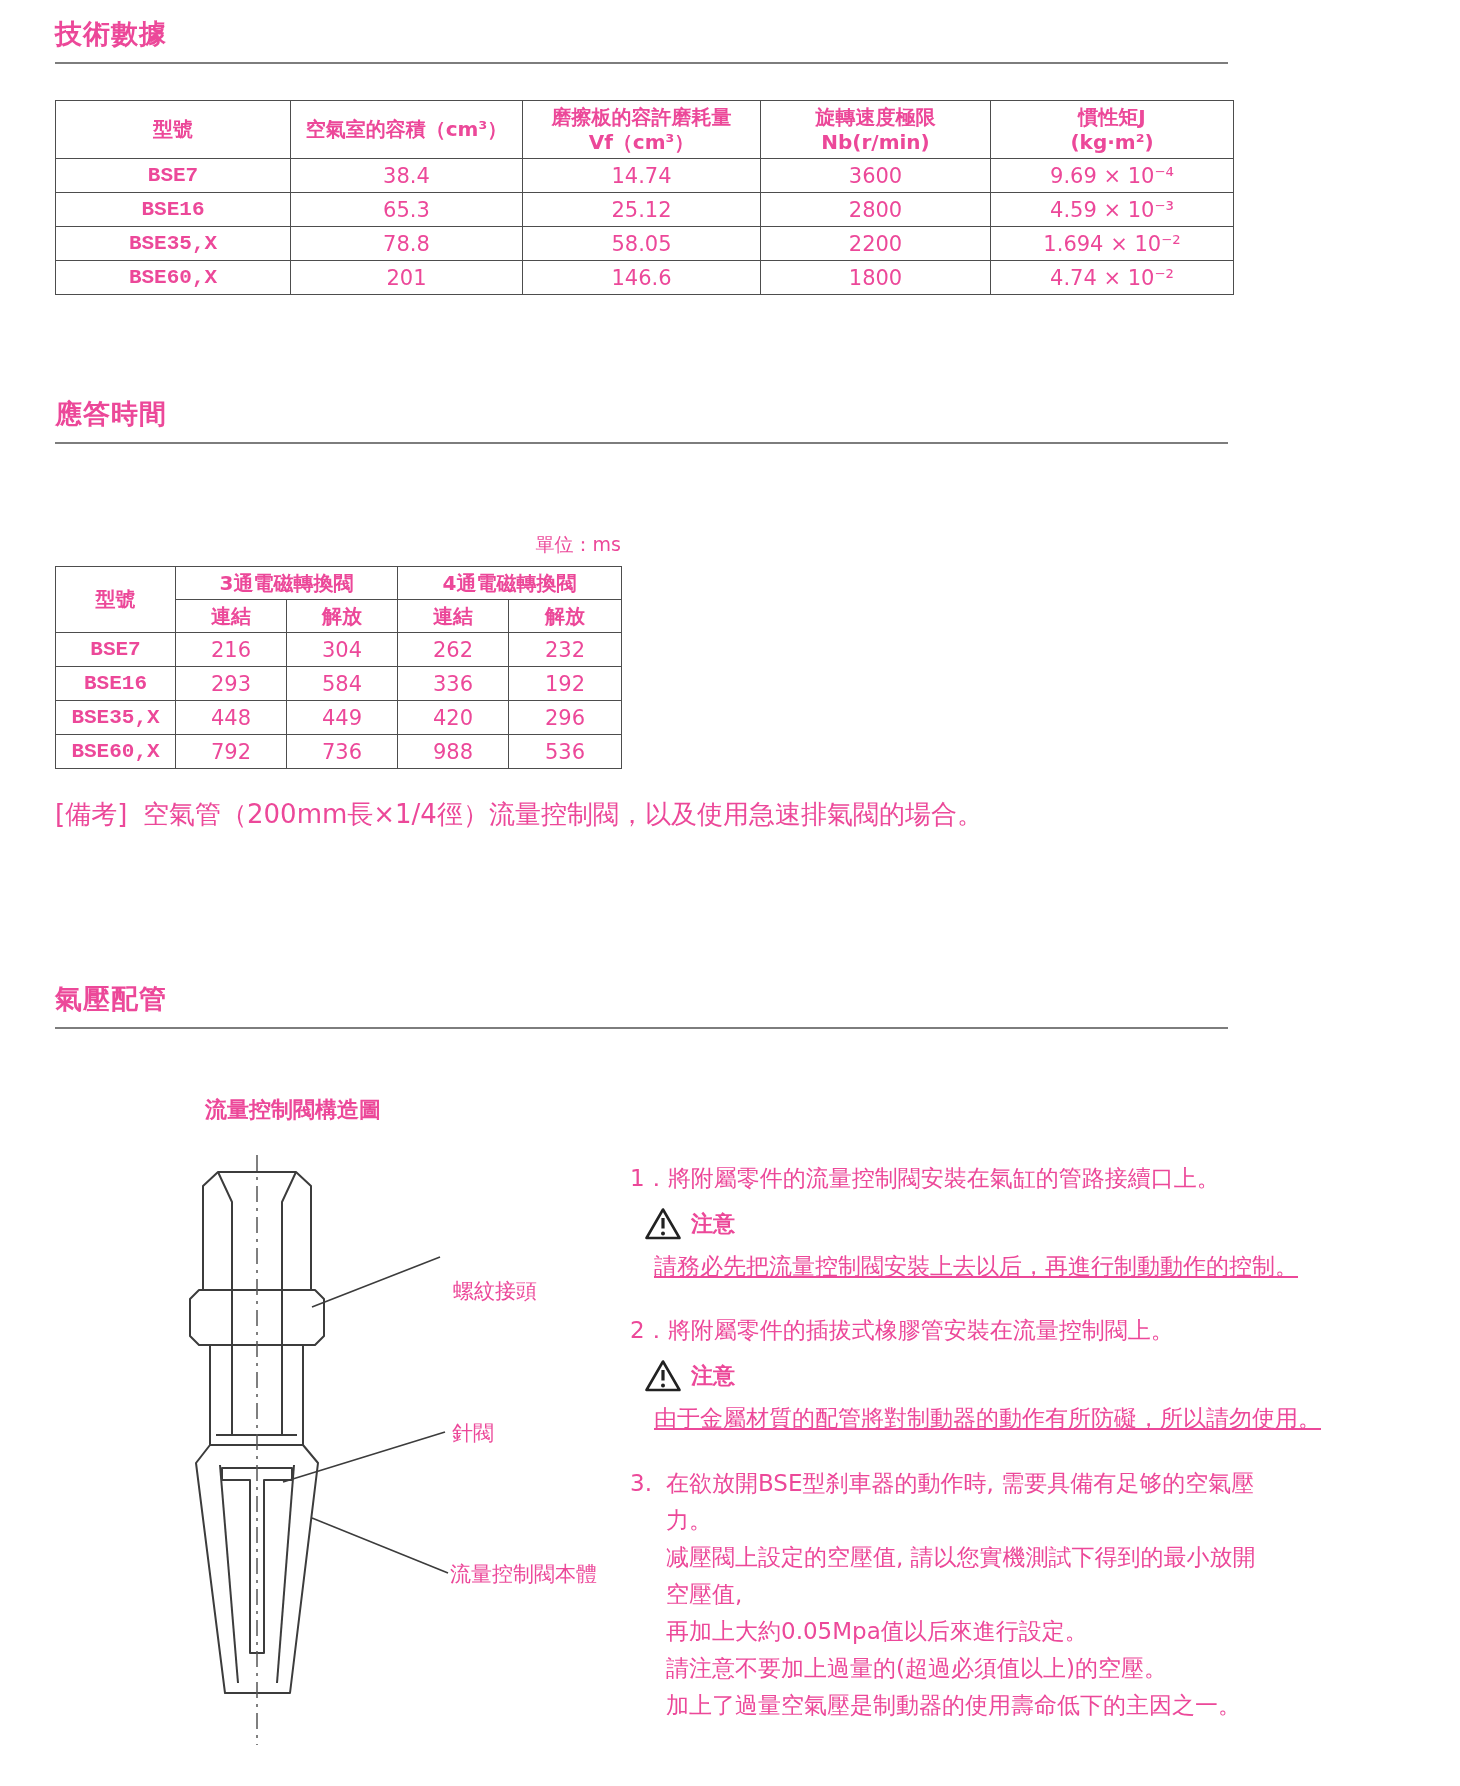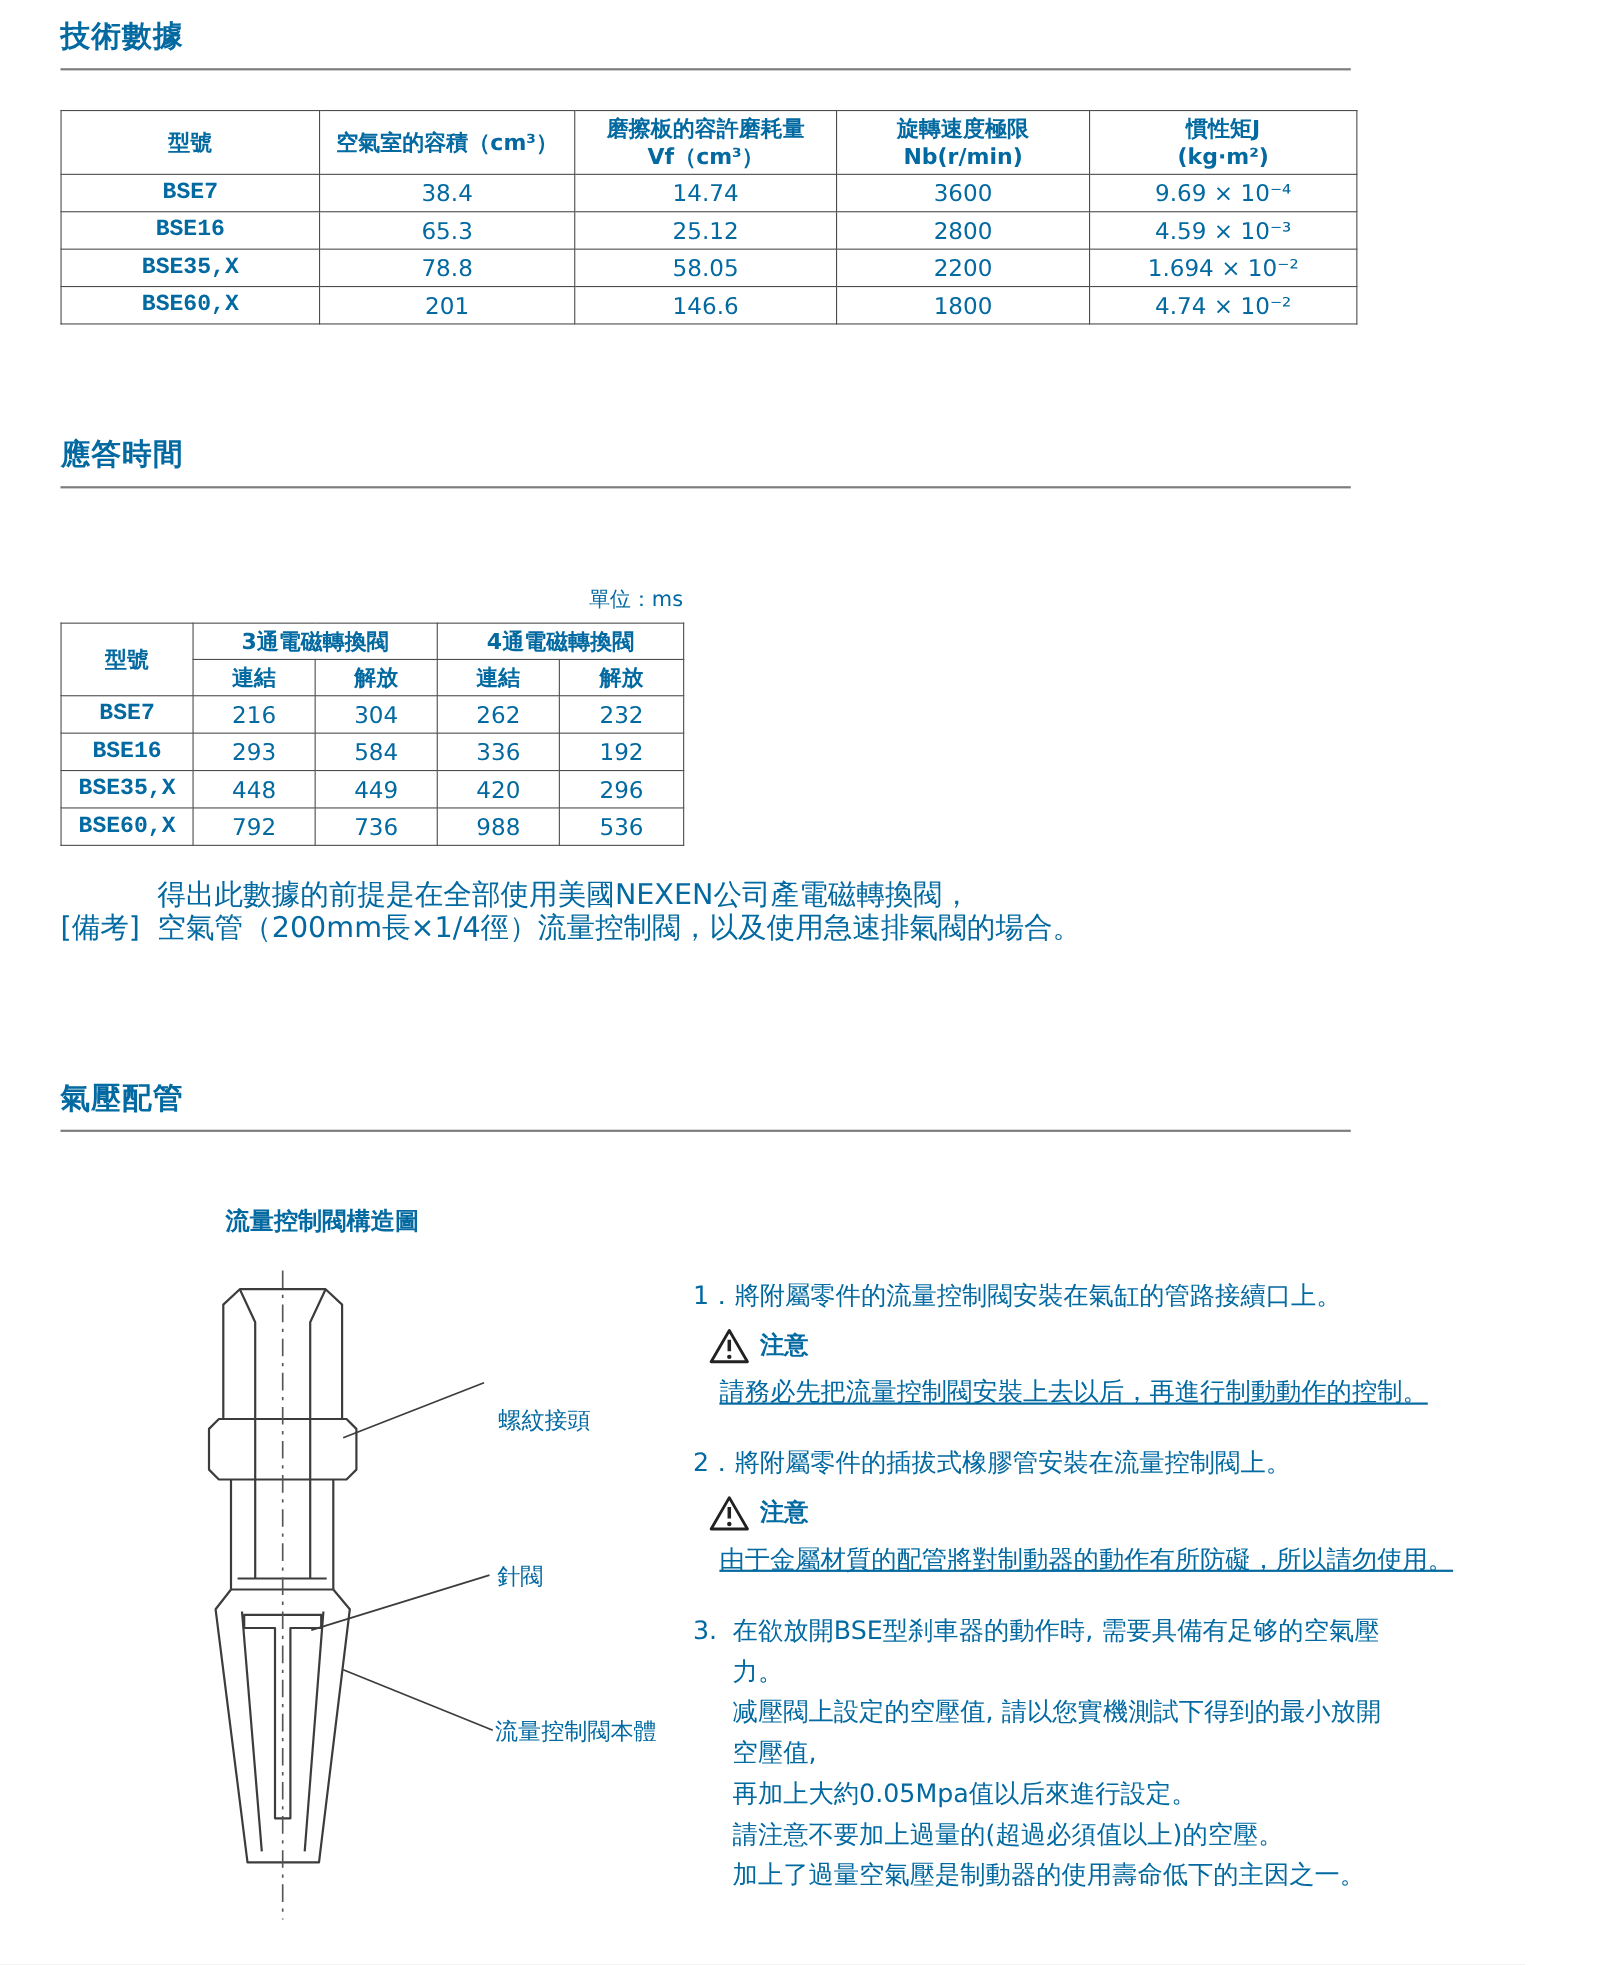--- a/index.html
+++ b/index.html
@@ -1,18 +1,18 @@
 <!DOCTYPE html>
 <html><head>
 <meta charset="utf-8">
 <style>
   html,body{margin:0;padding:0;background:#e8e8e8;}
   .page{
     position:relative;width:1460px;height:1786px;margin:0 auto;
-    background:#ffffff;color:#0369a1;
+    background:#ffffff;color:#ec4899;
     font-family:"DejaVu Sans","Liberation Sans",sans-serif;
     overflow:hidden;
   }
   .section{position:absolute;}
   .section-title{font-size:27px;font-weight:bold;letter-spacing:1px;line-height:32px;}
   .rule{border-bottom:2px solid #7d7d7d;margin-top:12px;width:1173px;}
 
   
   .tech-table{border-collapse:collapse;table-layout:fixed;width:1178px;margin-top:36px;}
   .tech-table col:nth-child(1){width:235px;}
@@ -195,21 +195,20 @@
           <td>736</td>
           <td>988</td>
           <td>536</td>
         </tr>
       </tbody>
     </table>
 
     <div class="note">
       <div class="note-label">[備考]</div>
       <div class="note-body">
-        <div>得出此數據的前提是在全部使用美國NEXEN公司產電磁轉換閥，</div>
         <div>空氣管（200mm長×1/4徑）流量控制閥，以及使用急速排氣閥的場合。</div>
       </div>
     </div>
   </div>
 
   <div class="section" style="left:55px;top:983px;width:1390px;height:790px;">
     <div class="section-title">氣壓配管</div>
     <div class="rule"></div>
 
     <div class="diagram-title">流量控制閥構造圖</div>

